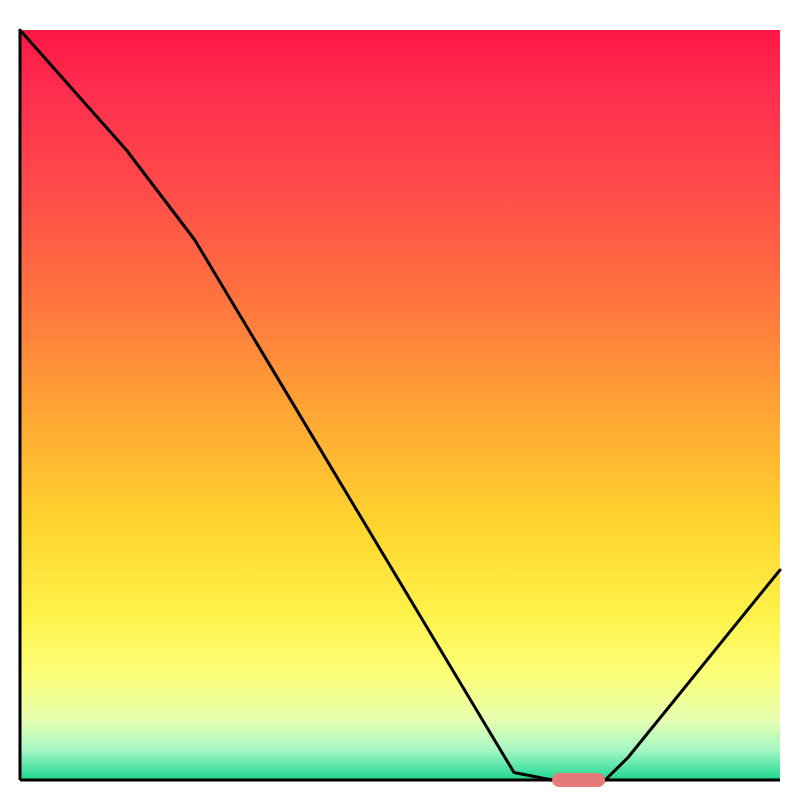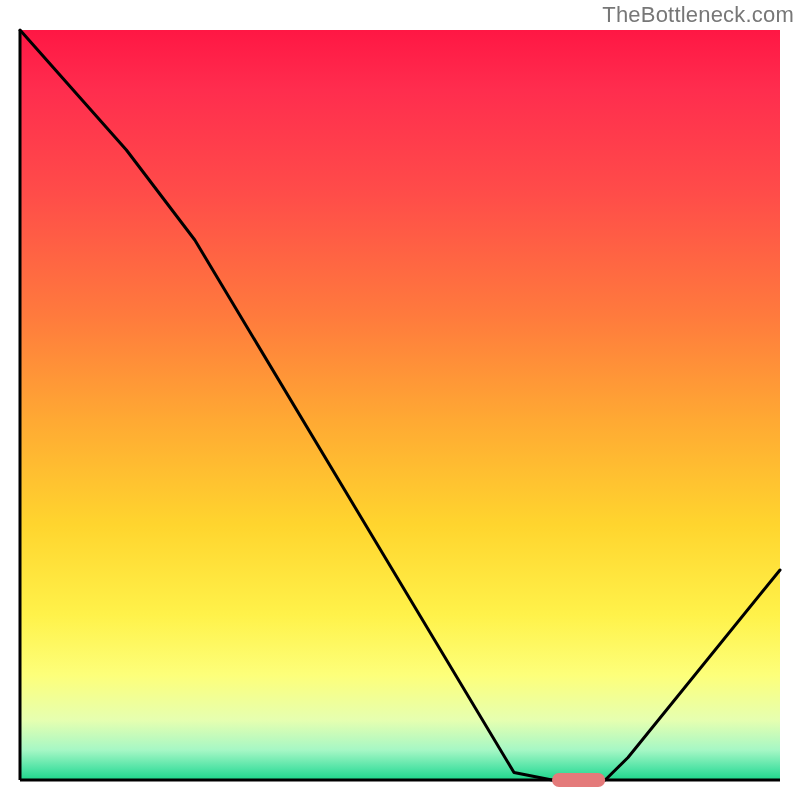--- a/index.html
+++ b/index.html
@@ -26,21 +26,20 @@
     z-index: 5;
   }
   svg {
     display: block;
   }
 </style>
 </head>
 <body>
 
 <div class="wrap">
-  <div class="watermark">TheBottleneck.com</div>
 
   <svg id="chart-svg" width="800" height="800" viewBox="0 0 800 800">
     <defs>
       <linearGradient id="bg-grad" x1="0" y1="0" x2="0" y2="1">
           <stop offset="0%" stop-color="#ff1744"></stop>
           <stop offset="8%" stop-color="#ff2d4e"></stop>
           <stop offset="22%" stop-color="#ff4d49"></stop>
           <stop offset="38%" stop-color="#ff7a3d"></stop>
           <stop offset="52%" stop-color="#ffa933"></stop>
           <stop offset="66%" stop-color="#ffd52e"></stop>

